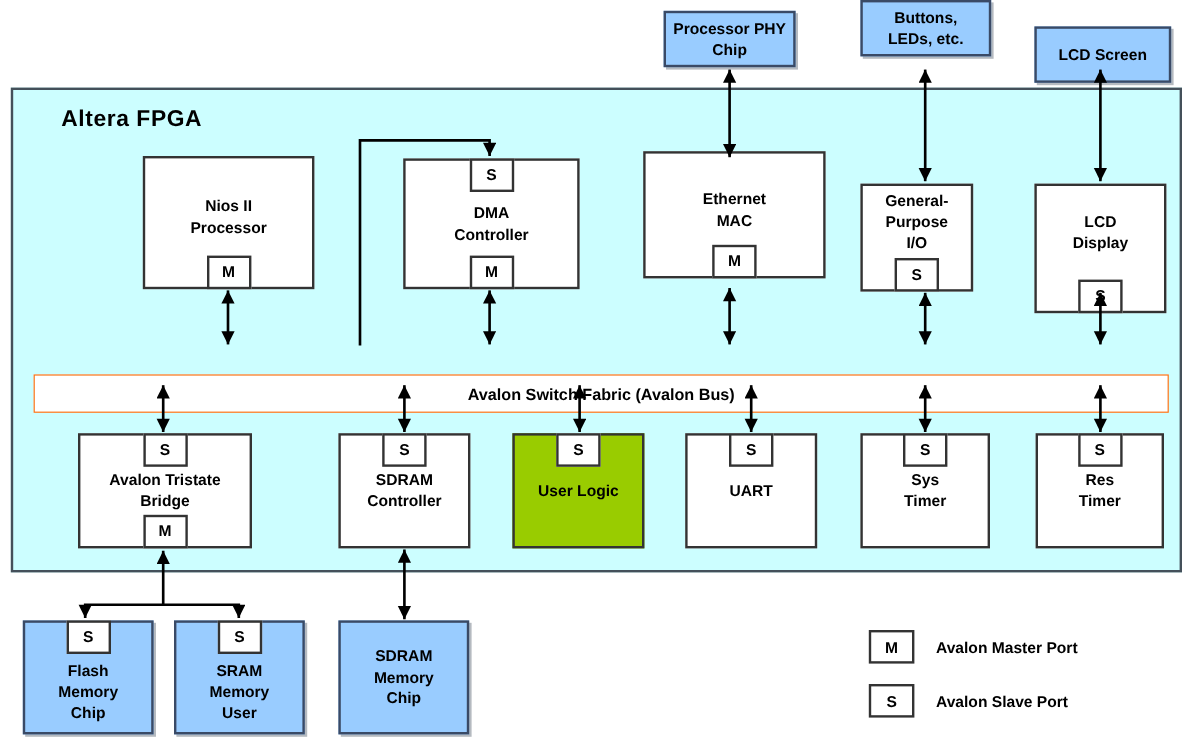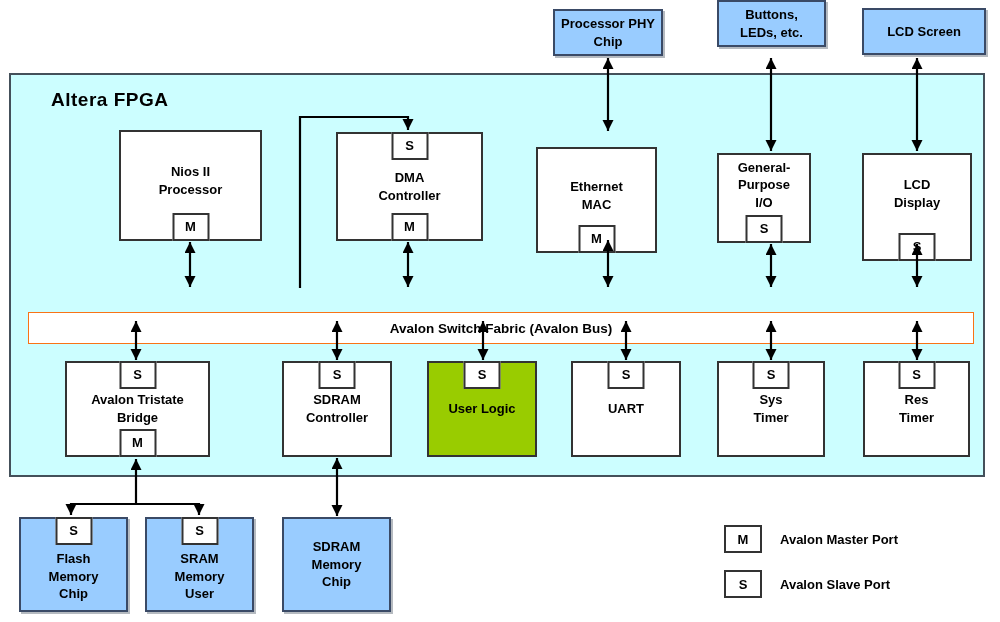--- a/index.html
+++ b/index.html
@@ -67,36 +67,36 @@
   </div>
 
   <div class="block chip" style="left:553px;top:9px;width:110px;height:47px">
     <div class="pre">Processor PHY
 Chip</div>
   </div>
   <div class="block chip" style="left:717px;top:0;width:109px;height:47px">
     <div class="pre">Buttons,
 LEDs, etc.</div>
   </div>
-  <div class="block chip" style="left:862px;top:8px;width:124px;height:47px">
+  <div class="block chip" style="left:862px;top:22px;width:114px;height:47px">
     <div class="pre">LCD Screen</div>
   </div>
 
   <div class="block pb16" style="left:119px;top:130px;width:143px;height:111px">
     <div class="pre">Nios II
 Processor</div>
     <div class="port port-b">M</div>
   </div>
   <div class="block" style="left:336px;top:132px;width:147px;height:109px">
     <div class="pre">DMA
 Controller</div>
     <div class="port port-t">S</div>
     <div class="port port-b">M</div>
   </div>
-  <div class="block pb16" style="left:536px;top:147px;width:121px;height:106px">
+  <div class="block pb16" style="left:536px;top:126px;width:152px;height:106px">
     <div class="pre">Ethernet
 MAC</div>
     <div class="port port-b">M</div>
   </div>
   <div class="block pb26" style="left:717px;top:153px;width:94px;height:90px">
     <div class="pre">General-
 Purpose
 I/O</div>
     <div class="port port-b">S</div>
   </div>

